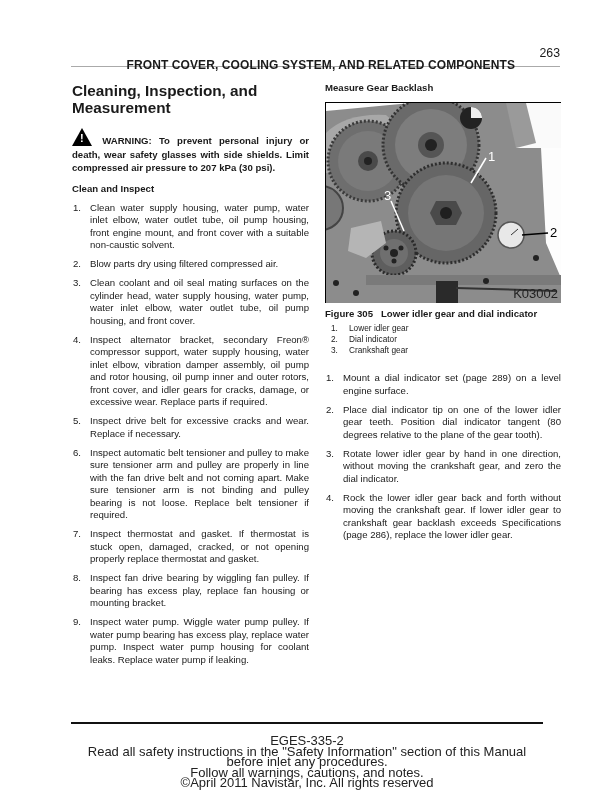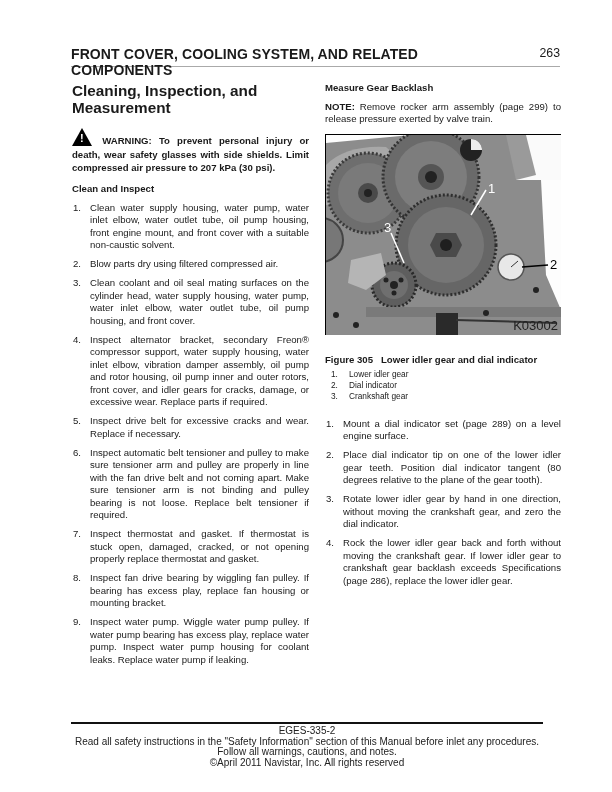--- a/index.html
+++ b/index.html
@@ -1,20 +1,20 @@
 <!DOCTYPE html>
 <html><head>
 <meta charset="utf-8">
 <style>
   html, body { margin: 0; padding: 0; background: #fff; }
   body { width: 612px; height: 792px; position: relative; overflow: hidden;
          font-family: "Liberation Sans", "DejaVu Sans", sans-serif; color: #1a1a1a; }
   .header { position: absolute; left: 71px; top: 44px; width: 489px; height: 22px;
             border-bottom: 1px solid #aaa; }
-  .header .title { position: absolute; right: 45px; top: 2px; font-weight: bold; font-size: 14px; letter-spacing: 0.1px; }
+  .header .title { position: absolute; right: 45px; top: 14px; font-weight: bold; font-size: 12px; letter-spacing: 0.1px; }
   .header .pagenum { position: absolute; right: 0; top: 2px; font-size: 12.3px; }
 
   .col { position: absolute; top: 82px; }
   .left { left: 72px; width: 237px; }
   .right { left: 325px; width: 236px; }
 
   h1 { margin: 0; font-size: 15.3px; font-weight: bold; line-height: 17px; }
   .warn { margin-top: 12px; font-size: 9.6px; font-weight: bold; line-height: 13.6px; text-align: justify; }
   .warn .tri { display: inline-block; width: 0; height: 0; border-left: 10px solid transparent;
                border-right: 10px solid transparent; border-bottom: 18px solid #000; position: relative; vertical-align: -2px; margin-right: 3px; }
@@ -26,30 +26,30 @@
   ol.steps li { position: relative; padding-left: 18px; font-size: 9.6px; line-height: 12.5px;
                 margin-bottom: 6.5px; text-align: justify; }
   ol.steps li .num { position: absolute; left: 1px; top: 0; }
 
   .note { margin-top: 7px; font-size: 9.6px; line-height: 12.4px; text-align: justify; }
   .note b { font-weight: bold; }
 
   .figure { margin-top: 8px; width: 235px; height: 200px; border-top: 1px solid #000; border-left: 1px solid #000; position: relative; overflow: hidden; background: #fdfdfd; }
   .figure svg { display: block; }
   .fig-code { position: absolute; right: 3px; bottom: 2px; font-size: 13px; color: #222; }
-  .caption { margin-top: 19px; font-size: 9.6px; font-weight: bold; }
+  .caption { margin-top: 5px; font-size: 9.6px; font-weight: bold; }
   .caption .fn { margin-right: 8px; }
   ol.legend { list-style: none; margin: 4px 0 0 0; padding: 0; }
   ol.legend li { position: relative; padding-left: 24px; font-size: 8.3px; line-height: 11px; }
   ol.legend li .num { position: absolute; left: 6px; }
 
   .right ol.steps { margin-top: 16px; }
 
   .footer { position: absolute; left: 71px; top: 722px; width: 472px; border-top: 2px solid #111; text-align: center;
-            font-size: 10px; line-height: 10.5px; padding-top: 2px; color: #222; }
+            font-size: 13px; line-height: 10.5px; padding-top: 12px; color: #222; }
 </style>
 </head>
 <body>
 
 <div class="header">
   <span class="title">FRONT COVER, COOLING SYSTEM, AND RELATED COMPONENTS</span>
   <span class="pagenum">263</span>
 </div>
 
 <div class="col left">
@@ -67,23 +67,20 @@
     <li><span class="num">5.</span><span>Inspect drive belt for excessive cracks and wear. Replace if necessary.</span></li>
     <li><span class="num">6.</span><span>Inspect automatic belt tensioner and pulley to make sure tensioner arm and pulley are properly in line with the fan drive belt and not coming apart.  Make sure tensioner arm is not binding and pulley bearing is not loose.  Replace belt tensioner if required.</span></li>
     <li><span class="num">7.</span><span>Inspect thermostat and gasket.  If thermostat is stuck open, damaged, cracked, or not opening properly replace thermostat and gasket.</span></li>
     <li><span class="num">8.</span><span>Inspect fan drive bearing by wiggling fan pulley. If bearing has excess play, replace fan housing or mounting bracket.</span></li>
     <li><span class="num">9.</span><span>Inspect water pump.  Wiggle water pump pulley. If water pump bearing has excess play, replace water pump.  Inspect water pump housing for coolant leaks. Replace water pump if leaking.</span></li>
   </ol>
 </div>
 
 <div class="col right">
   <h3>Measure Gear Backlash</h3>
-  <div class="note">
-    <b>NOTE:</b><span> Remove rocker arm assembly (page 299) to release pressure exerted by valve train.</span>
-  </div>
 
   <div class="figure">
     <svg width="235" height="200" viewBox="0 0 235 200">
 
       <path d="M0 8 L85 0 L190 0 L192 40 L215 45 L220 140 L235 175 L235 200 L0 200 Z" fill="#8c8c8c"></path>
       <path d="M0 30 Q20 10 60 12 L80 30 L70 60 L0 70 Z" fill="#a8a8a8"></path>
       <rect x="190" y="0" width="45" height="45" fill="#fafafa"></rect>
       <path d="M180 0 L200 0 L210 40 L190 45 Z" fill="#9a9a9a"></path>
 
       <circle cx="42" cy="58" r="40" fill="#6e6e6e" stroke="#3a3a3a" stroke-width="3" stroke-dasharray="2 2"></circle>

